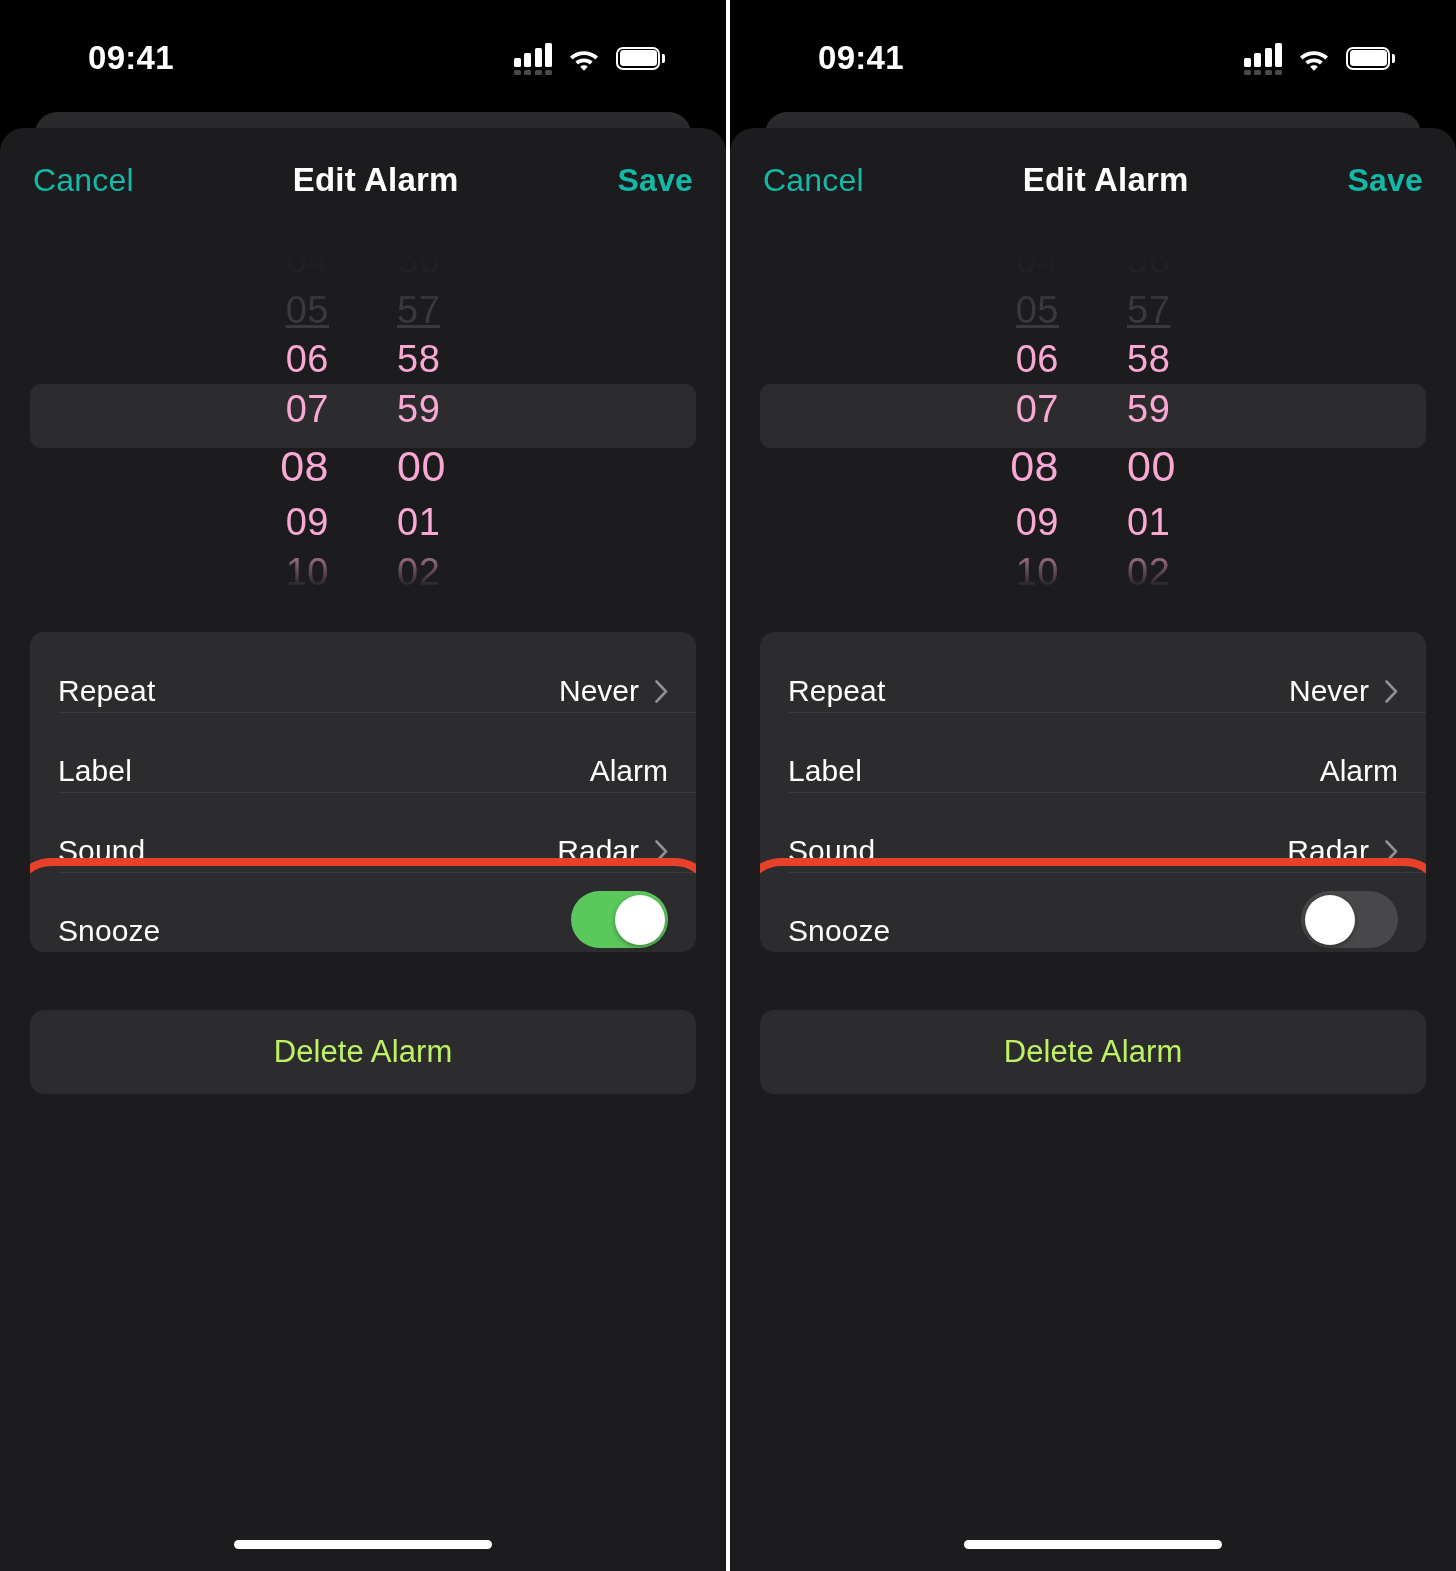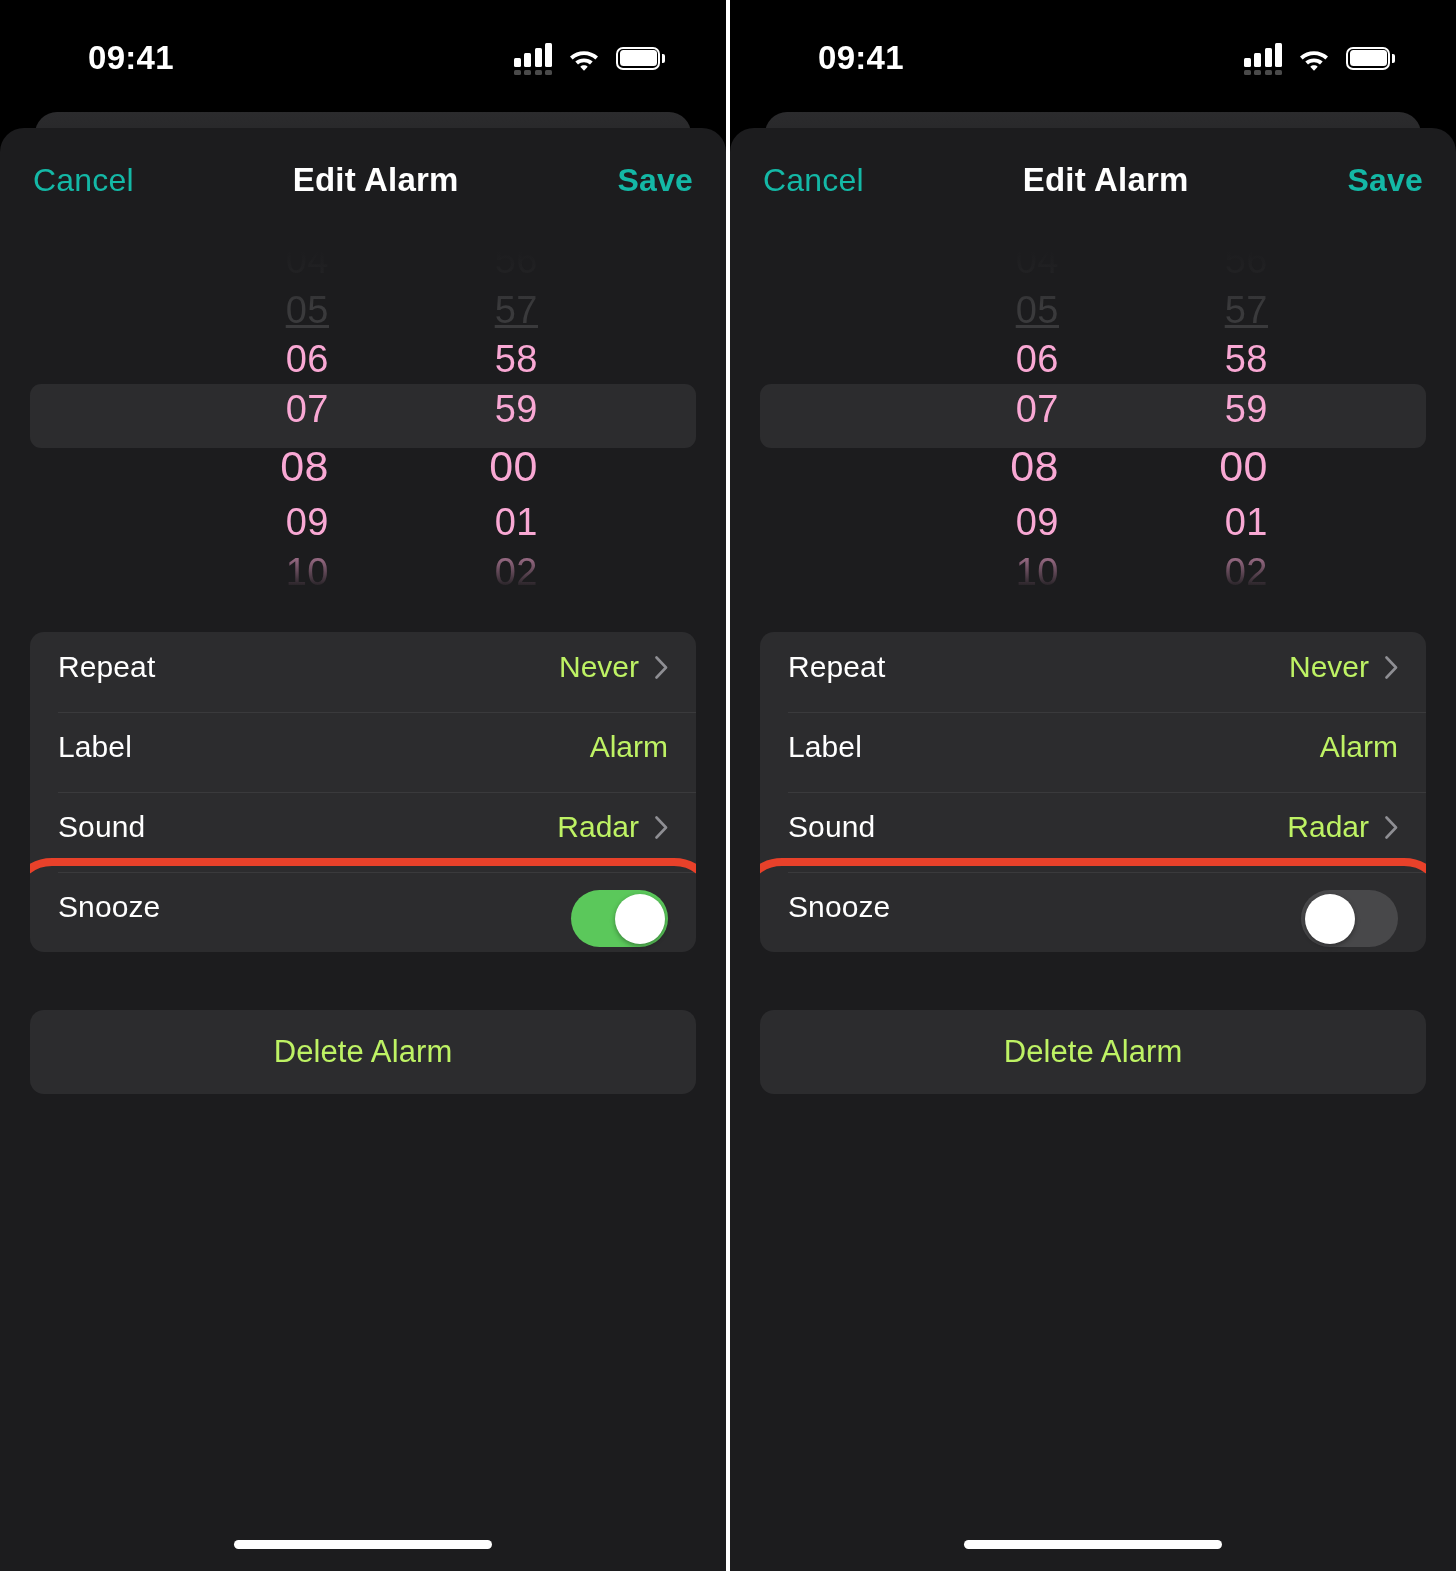--- a/index.html
+++ b/index.html
@@ -92,21 +92,21 @@
     position: absolute; left: 30px; right: 30px;
     top: 148px; height: 64px;
     background: #2c2c2e; border-radius: 11px;
   }
   .cols {
     position: relative; height: 100%;
     display: flex; justify-content: center; z-index: 2;
   }
   .col { width: 175px; position: relative; }
   .col.hours { text-align: right; padding-right: 34px; }
-  .col.mins  { text-align: right;  padding-left: 34px; }
+  .col.mins  { text-align: left;  padding-left: 34px; }
   .cell {
     height: 49.6px; line-height: 49.6px;
     font-size: 38px; color: #f9a8d4; letter-spacing: 0.5px;
     font-family: "Liberation Sans", sans-serif;
   }
   .cell.sel { color: #f9a8d4; font-size: 43px; height: 64px; line-height: 64px; }
   .cell.f1 { color: #3a3a3c; text-decoration: underline; }
   .cell.f2 { color: #2a2a2c; }
   .picker-fade-top, .picker-fade-bot {
     position:absolute; left:0; right:0; height:70px; z-index:3; pointer-events:none;
@@ -116,29 +116,29 @@
 
   
   .list {
     margin: 28px 30px 0 30px;
     background: #2c2c2e;
     border-radius: 14px;
     overflow: hidden;
   }
   .row {
     position: relative; height: 80px;
-    display: flex; align-items: flex-start; justify-content: space-between;
-    padding: 18px 28px;
+    display: flex; align-items: flex-end; justify-content: space-between;
+    padding: 4px 28px;
   }
   .row + .row::before {
     content:""; position:absolute; left:28px; right:0; top:0; height:1px; background:#3a3a3c;
   }
   .row-label { color: #fff; font-size: 30px; letter-spacing: 0.1px; }
   .row-right { display: flex; align-items: center; gap: 16px; }
-  .row-value { color: #bef264; font-size: 30px; }
+  .row-value { color: #ffffff; font-size: 30px; }
   .chev { width: 13px; height: 23px; flex: 0 0 auto; }
   .chev svg { display:block; }
 
   
   .toggle { position: relative; width: 97px; height: 57px; border-radius: 29px; flex:0 0 auto; }
   .toggle.on  { background: #5bc85b; }
   .toggle.off { background: #48484a; }
   .toggle .knob {
     position: absolute; top: 3.5px; width: 50px; height: 50px; border-radius: 50%;
     background: #fff; box-shadow: 0 2px 5px rgba(0,0,0,.35);

